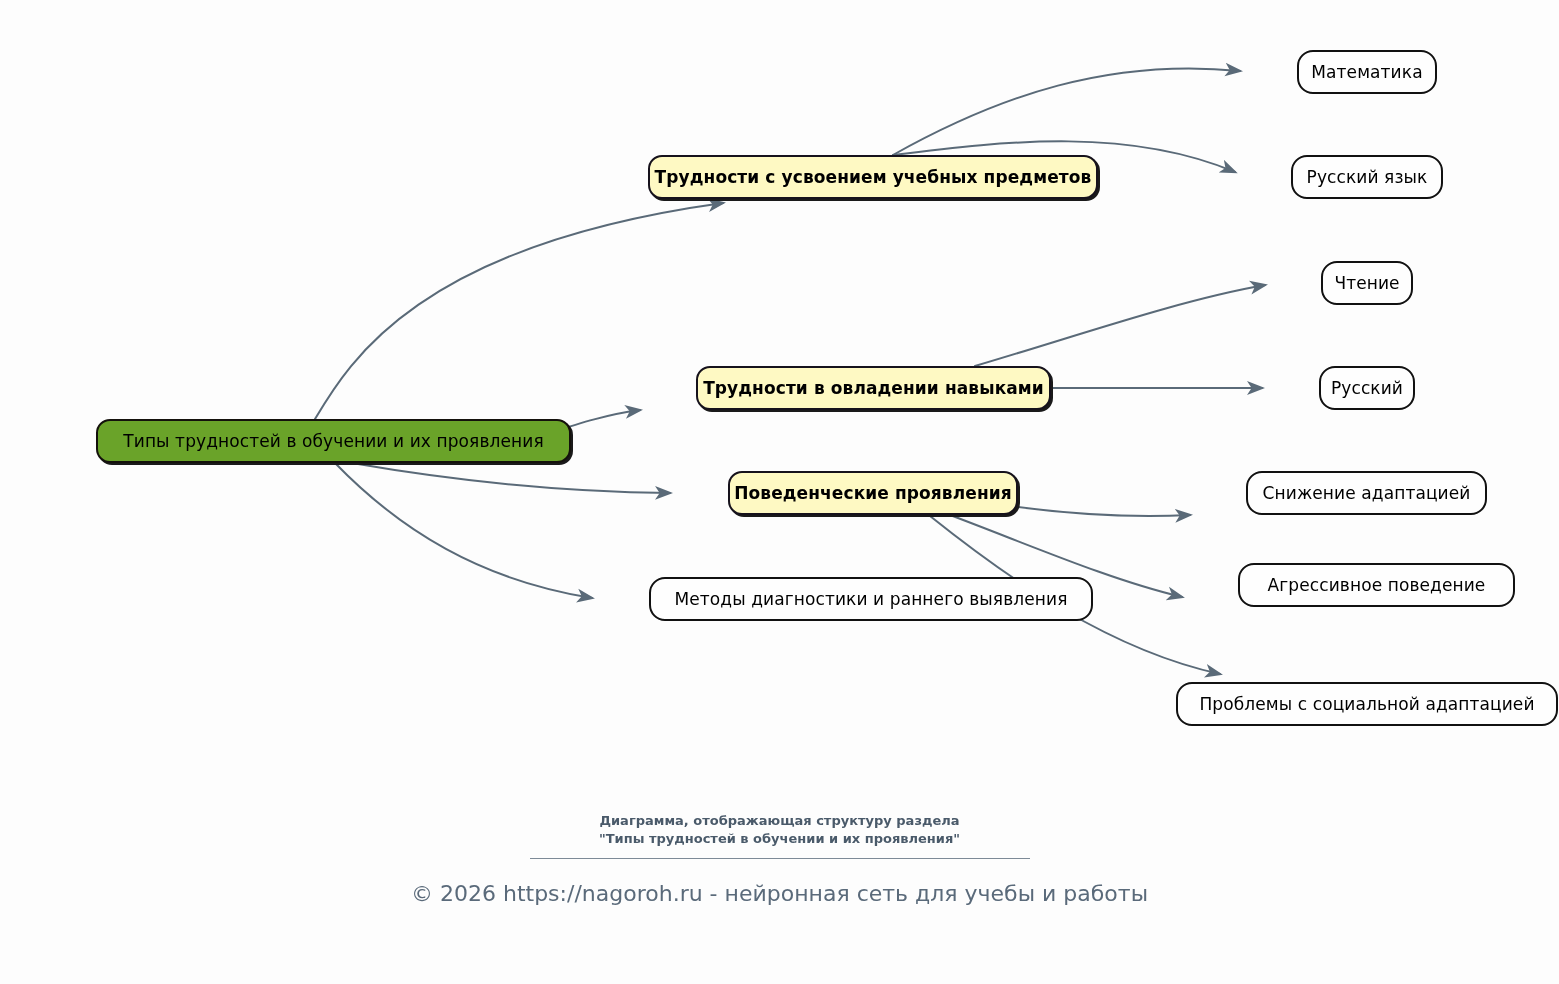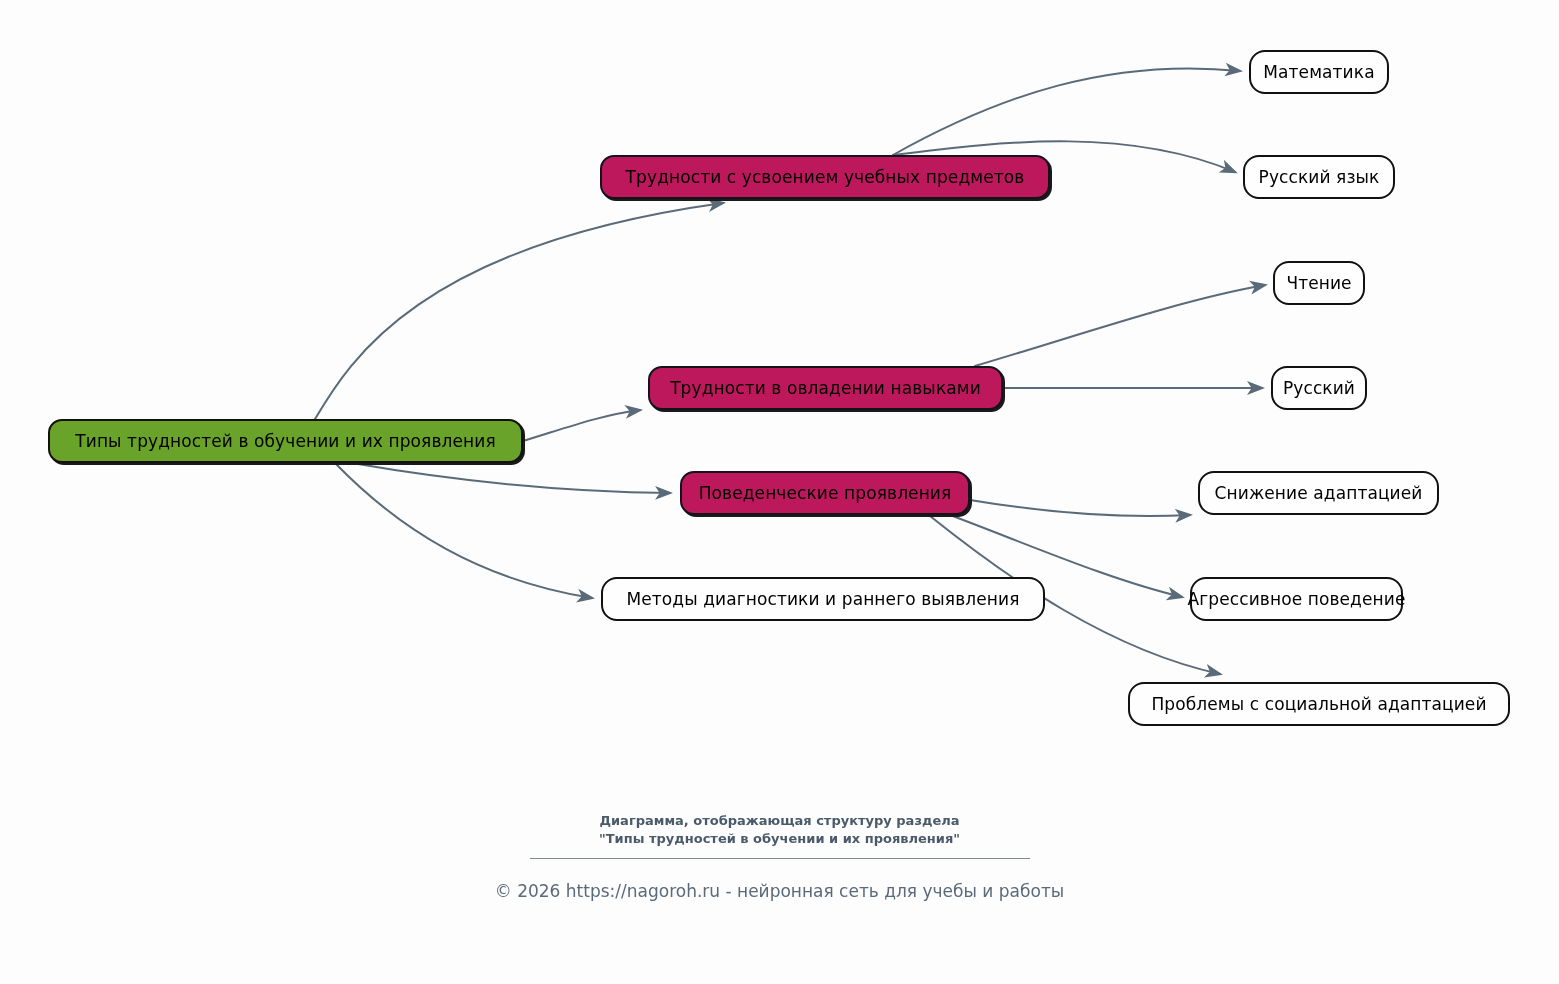--- a/index.html
+++ b/index.html
@@ -33,30 +33,32 @@
     position: absolute;
     display: flex;
     align-items: center;
     justify-content: center;
     border-radius: 14px;
     white-space: nowrap;
     font-size: 17px;
     line-height: 1;
     color: #000000;
     letter-spacing: 0.1px;
+    margin-left: 48px;
   }
   .node-root {
     background: #6aa329;
     border: 2px solid #14110c;
     box-shadow: 2px 2px 0 0 #1a1a1a;
   }
   .node-branch {
-    background: #be185d;
+    background: #fef9c3;
     border: 2px solid #16121c;
     box-shadow: 2px 2px 0 0 #1a1a1a;
+    font-weight: bold;
   }
   .node-leaf {
     background: #fefefe;
     border: 2px solid #111111;
     border-radius: 16px;
   }
   .footer {
     position: absolute;
     left: 0;
     width: 1559px;
@@ -68,21 +70,21 @@
     color: #4a5a6a;
     line-height: 1.35;
   }
   .footer-rule {
     width: 500px;
     height: 0;
     margin: 11px auto 0 auto;
     border-top: 1.5px solid #7d8a97;
   }
   .footer-credit {
-    font-size: 17px;
+    font-size: 22px;
     color: #5a6a7a;
     margin-top: 22px;
   }
 </style>
 </head>
 <body>
 
 <div id="canvas">
   <svg id="edge-layer" viewBox="0 0 1559 984" xmlns="http://www.w3.org/2000/svg">
     <defs>
@@ -128,21 +130,21 @@
       </div>
       <div class="node node-leaf" style="left: 1273px; top: 261px; width: 92px; height: 44px;">
         <span>Чтение</span>
       </div>
       <div class="node node-leaf" style="left: 1271px; top: 366px; width: 96px; height: 44px;">
         <span>Русский</span>
       </div>
       <div class="node node-leaf" style="left: 1198px; top: 471px; width: 241px; height: 44px;">
         <span>Снижение адаптацией</span>
       </div>
-      <div class="node node-leaf" style="left: 1190px; top: 577px; width: 213px; height: 44px;">
+      <div class="node node-leaf" style="left: 1190px; top: 563px; width: 277px; height: 44px;">
         <span>Агрессивное поведение</span>
       </div>
       <div class="node node-leaf" style="left: 1128px; top: 682px; width: 382px; height: 44px;">
         <span>Проблемы с социальной адаптацией</span>
       </div>
     </div>
 </div>
 
 <div class="footer" style="top:812px;">
   <div class="footer-title">Диаграмма, отображающая структуру раздела</div>

